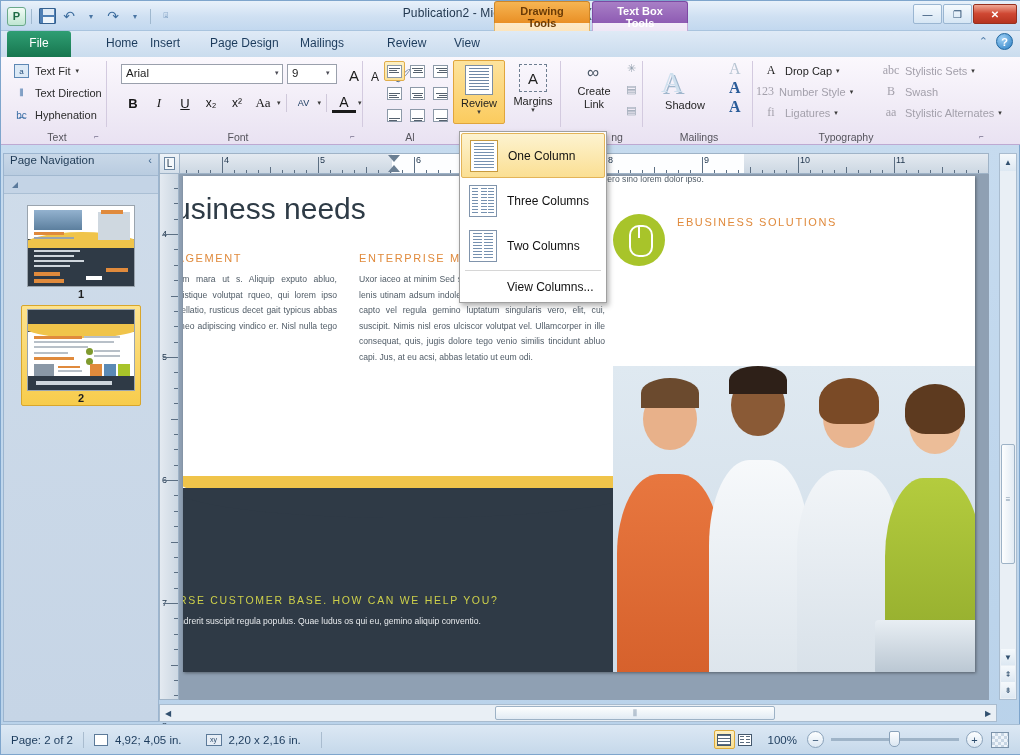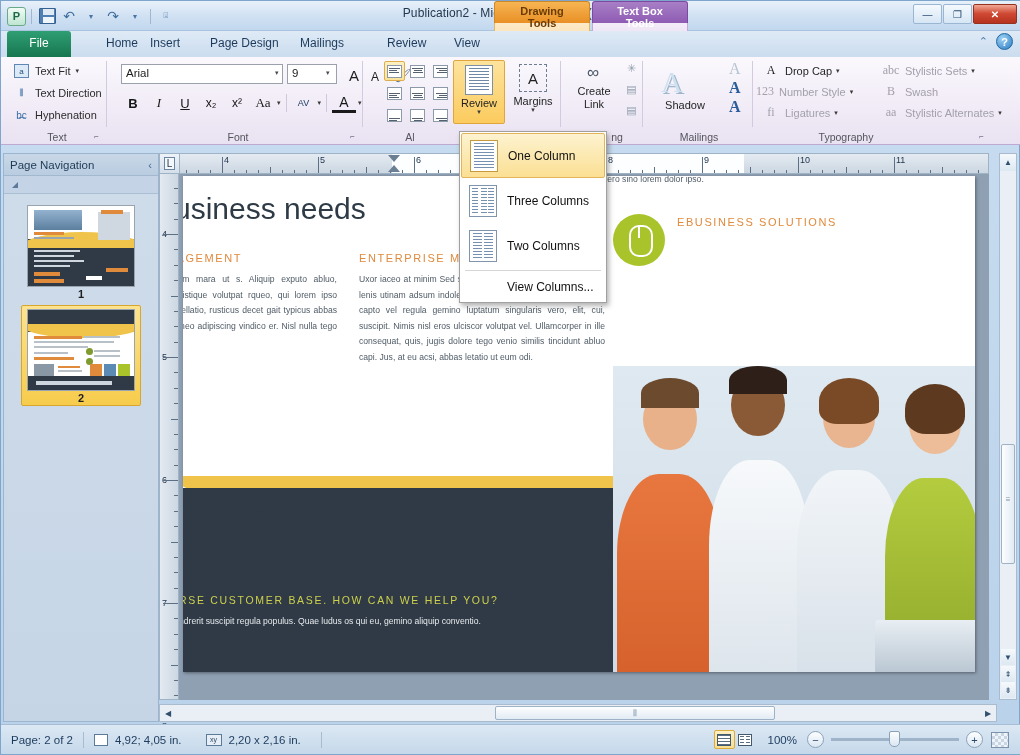--- a/index.html
+++ b/index.html
@@ -144,21 +144,21 @@
   .mi .picon{ width:28px;height:32px;border:1px solid #8094ac;background:#fff;position:relative;}
   .mi .picon .cl{position:absolute;top:2px;bottom:2px;background:repeating-linear-gradient(#7691b0 0 1px,#fff 1px 3px);}
   .mi.hl .picon{ border:1px solid #c79a3e; box-shadow:0 0 0 2px #fff inset;}
   .msep{ height:1px; background:#d6d6d6; margin:2px 4px; }
   .mi.more{ height:28px; }
 
   
   .navpane{ position:absolute; left:2px; top:152px; width:156px; bottom:32px;
             background:linear-gradient(#cfdcea,#c6d5e6); border:1px solid #9cb5cf;}
   .navhdr{ height:22px; background:linear-gradient(#c9d8e8,#b9cce0); border-bottom:1px solid #a2b8cf;
-           display:flex; align-items:center; padding:0 6px; font-size:11.5px; color:#1f3a55;}
+           display:flex; align-items:flex-start; padding:0 6px; font-size:11.5px; color:#1f3a55;}
   .navhdr .collapse{ margin-left:auto; color:#456b93; font-size:11px;}
   .navsub{ height:18px; background:#c4d4e6; border-bottom:1px solid #aabfd4; display:flex; align-items:center; padding-left:8px;}
   .navsub .tri{ width:0;height:0;border-left:6px solid transparent;border-bottom:6px solid #5b7a9c;}
   .thumbwrap{ padding:8px 0; display:flex; flex-direction:column; align-items:center; gap:4px;}
   .thumbslot{ padding:3px 5px 1px; border-radius:2px;}
   .thumbslot.sel{ background:linear-gradient(#fde38f,#f7cc4c); border:1px solid #d8a62c;}
   .thumb{ width:108px; height:82px; background:#fff; border:1px solid #9aa4ae; position:relative; overflow:hidden;}
   .thumblabel{ text-align:center; font-size:11px; color:#1f1f1f; font-weight:bold; margin-top:1px;}
 
   

